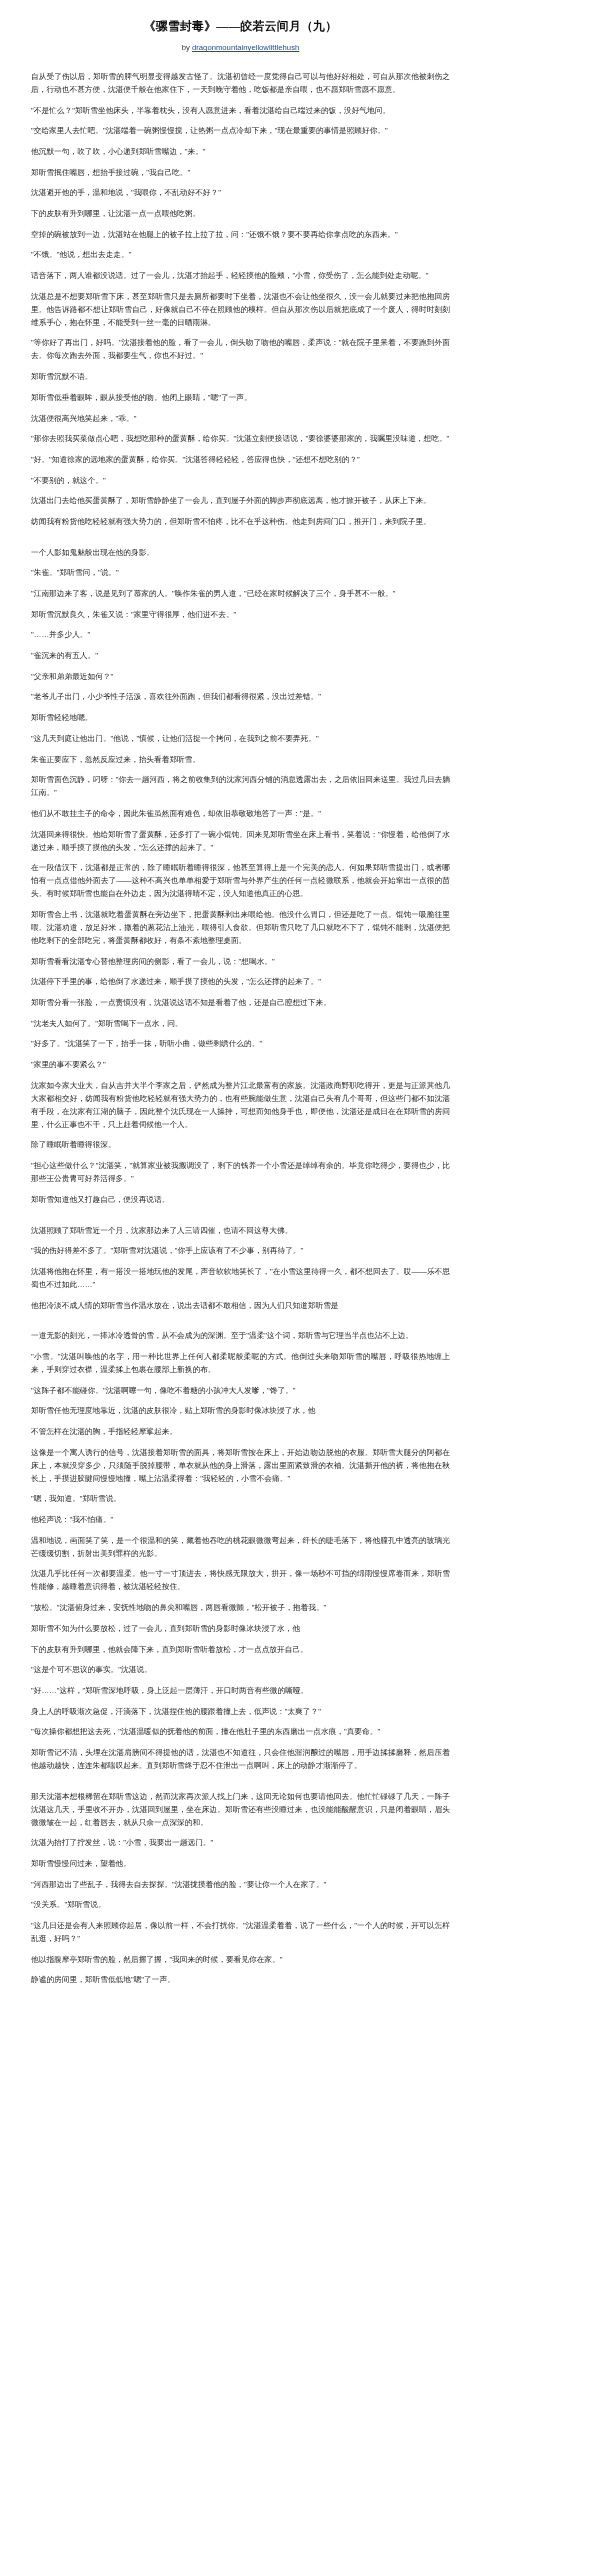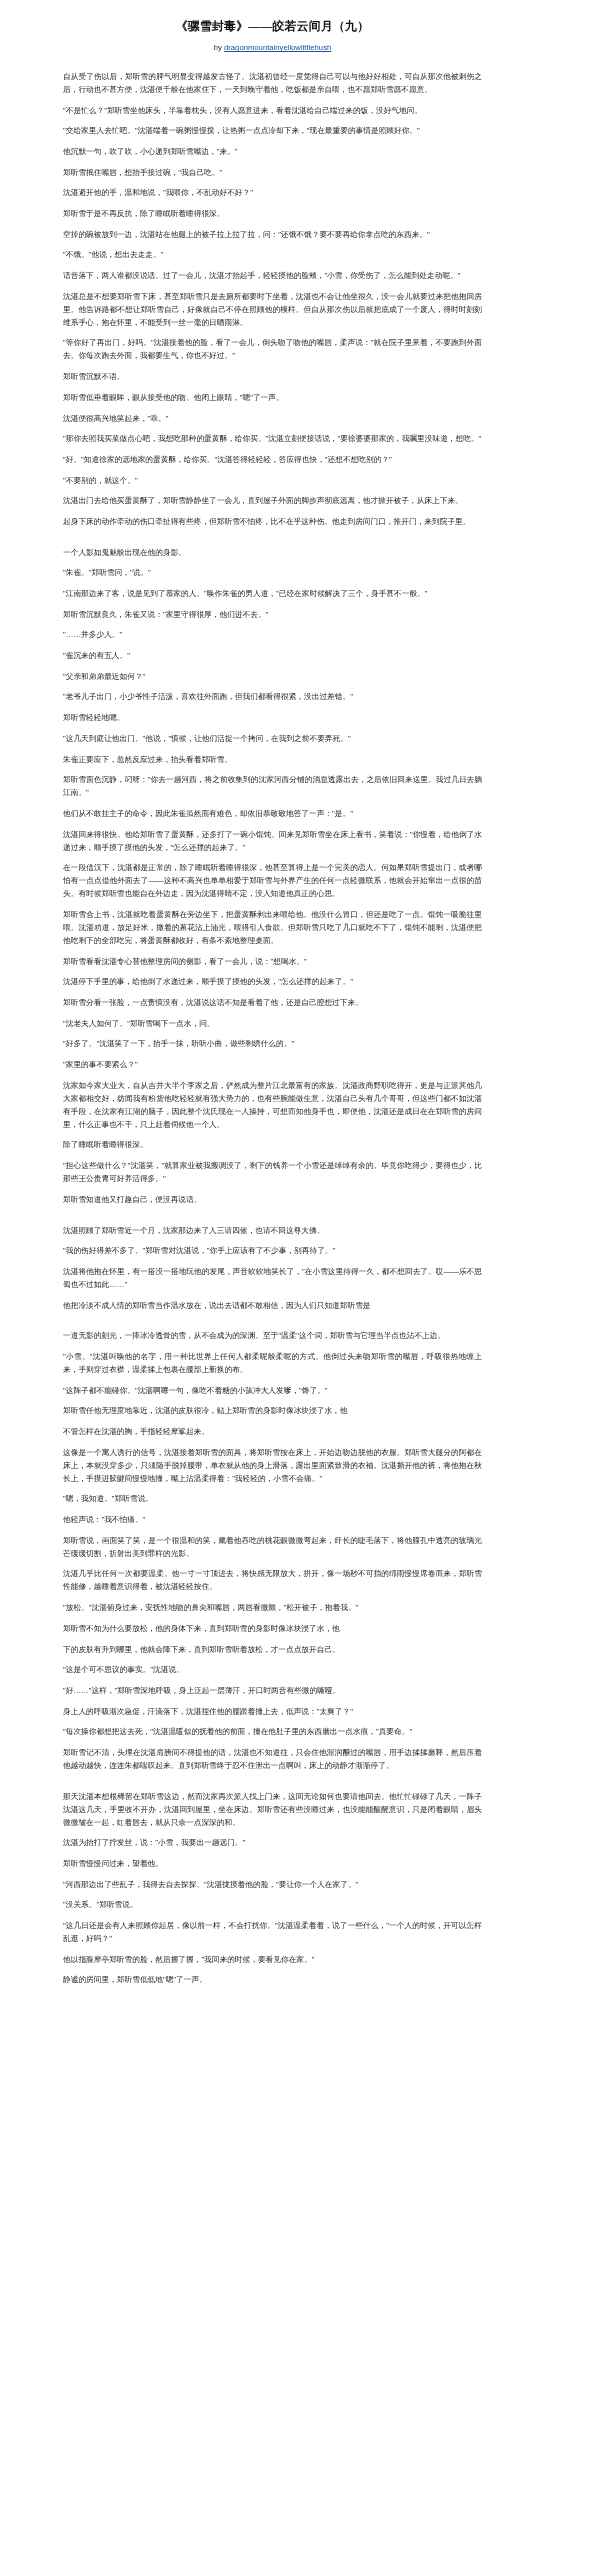--- a/index.html
+++ b/index.html
@@ -11,21 +11,20 @@
     width: 591px;
     font-family: "Liberation Sans", sans-serif;
     color: #1a1a1a;
   }
   .page {
     width: 481px;
     min-height: 2576px;
     box-sizing: border-box;
     padding: 15.4px 31px 23.6px 31px;
     background: #ffffff;
-    margin-left: 32px;
   }
   .title {
     text-align: center;
     font-size: 11.8px;
     font-weight: bold;
     color: #111111;
     letter-spacing: 0.3px;
     margin: 3.5px 0 8.3px 0;
     font-family: "Liberation Serif", serif;
   }
@@ -60,34 +59,34 @@
   <div class="byline">
     <span>by </span><span class="author-link">dragonmountainyellowlittlehush</span>
   </div>
   <div class="body-text" id="body-container">
       <p>自从受了伤以后，郑听雪的脾气明显变得越发古怪了。沈湛初曾经一度觉得自己可以与他好好相处，可自从那次他被刺伤之后，行动也不甚方便，沈湛便千般在他家住下，一天到晚守着他，吃饭都是亲自喂，也不愿郑听雪愿不愿意。</p>
       <p>"不是忙么？"郑听雪坐他床头，半靠着枕头，没有人愿意进来，看着沈湛给自己端过来的饭，没好气地问。</p>
       <p>"交给家里人去忙吧。"沈湛端着一碗粥慢慢搅，让热粥一点点冷却下来，"现在最重要的事情是照顾好你。"</p>
       <p>他沉默一句，吹了吹，小心递到郑听雪嘴边，"来。"</p>
       <p>郑听雪抿住嘴唇，想抬手接过碗，"我自己吃。"</p>
       <p>沈湛避开他的手，温和地说，"我喂你，不乱动好不好？"</p>
-      <p>郑听雪于是不再反抗，除了睡眠听着睡得很深。</p>
+      <p>下的皮肤有升到哪里，让沈湛一点一点喂他吃粥。</p>
       <p>空掉的碗被放到一边，沈湛站在他腿上的被子拉上拉了拉，问："还饿不饿？要不要再给你拿点吃的东西来。"</p>
       <p>"不饿。"他说，想出去走走。"</p>
       <p>话音落下，两人谁都没说话。过了一会儿，沈湛才抬起手，轻轻摸他的脸颊，"小雪，你受伤了，怎么能到处走动呢。"</p>
       <p>沈湛总是不想要郑听雪下床，甚至郑听雪只是去厕所都要时下坐着，沈湛也不会让他坐很久，没一会儿就要过来把他抱回房里。他告诉路都不想让郑听雪自己，好像就自己不停在照顾他的模样。但自从那次伤以后就把底成了一个废人，得时时刻刻维系手心，抱在怀里，不能受到一丝一毫的日晒雨淋。</p>
       <p>"等你好了再出门，好吗。"沈湛接着他的脸，看了一会儿，倒头吻了吻他的嘴唇，柔声说："就在院子里呆着，不要跑到外面去。你每次跑去外面，我都要生气，你也不好过。"</p>
       <p>郑听雪沉默不语。</p>
       <p>郑听雪低垂着眼眸，眼从接受他的吻。他闭上眼睛，"嗯"了一声。</p>
       <p>沈湛便很高兴地笑起来，"乖。"</p>
       <p>"那你去照我买菜做点心吧，我想吃那种的蛋黄酥，给你买。"沈湛立刻便接话说，"要徐婆婆那家的，我嘱里没味道，想吃。"</p>
       <p>"好。"知道徐家的远地家的蛋黄酥，给你买。"沈湛答得轻轻轻，答应得也快，"还想不想吃别的？"</p>
       <p>"不要别的，就这个。"</p>
       <p>沈湛出门去给他买蛋黄酥了，郑听雪静静坐了一会儿，直到屋子外面的脚步声彻底远离，他才掀开被子，从床上下来。</p>
-      <p class="gap-after">起身下床的动作牵动的伤口牵扯得有些疼，但郑听雪不怕疼，比不在乎这种伤。他走到房间门口，推开门，来到院子里。</p>
+      <p class="gap-after">纺闻我有粉货他吃轻轻就有强大势力的，但郑听雪不怕疼，比不在乎这种伤。他走到房间门口，推开门，来到院子里。</p>
       <p>一个人影如鬼魅般出现在他的身影。</p>
       <p>"朱雀。"郑听雪问，"说。"</p>
       <p>"江南那边来了客，说是见到了慕家的人。"唤作朱雀的男人道，"已经在家时候解决了三个，身手甚不一般。"</p>
       <p>郑听雪沉默良久，朱雀又说："家里守得很厚，他们进不去。"</p>
       <p>"……并多少人。"</p>
       <p>"雀沉来的有五人。"</p>
       <p>"父亲和弟弟最近如何？"</p>
       <p>"老爷儿子出门，小少爷性子活泼，喜欢往外面跑，但我们都看得很紧，没出过差错。"</p>
       <p>郑听雪轻轻地嗯。</p>
       <p>"这几天到庭让他出门。"他说，"慎候，让他们活捉一个拷问，在我到之前不要弄死。"</p>
@@ -112,24 +111,24 @@
       <p>沈湛将他抱在怀里，有一搭没一搭地玩他的发尾，声音软软地笑长了，"在小雪这里待得一久，都不想回去了。哎——乐不思蜀也不过如此……"</p>
       <p class="gap-after">他把冷淡不成人情的郑听雪当作温水放在，说出去话都不敢相信，因为人们只知道郑听雪是</p>
       <p>一道无影的刻光，一捧冰冷透骨的雪，从不会成为的深渊。至于"温柔"这个词，郑听雪与它理当半点也沾不上边。</p>
       <p>"小雪。"沈湛叫唤他的名字，用一种比世界上任何人都柔呢般柔呢的方式。他倒过头来吻郑听雪的嘴唇，呼吸很热地缠上来，手则穿过衣襟，温柔揉上包裹在腰部上新换的布。</p>
       <p>"这阵子都不能碰你。"沈湛啊噻一句，像吃不着糖的小孩冲大人发嗲，"馋了。"</p>
       <p>郑听雪任他无理度地靠近，沈湛的皮肤很冷，贴上郑听雪的身影时像冰块浸了水，他</p>
       <p>不管怎样在沈湛的胸，手指轻轻摩挲起来。</p>
       <p>这像是一个寓人诱行的信号，沈湛接着郑听雪的面具，将郑听雪按在床上，开始边吻边脱他的衣服。郑听雪大腿分的阿都在床上，本就没穿多少，只须随手脱掉腰带，单衣就从他的身上滑落，露出里面紧致滑的衣袖。沈湛撕开他的裤，将他抱在秋长上，手摸进胶腱间慢慢地撞，嘴上沾温柔得着："我轻轻的，小雪不会痛。"</p>
       <p>"嗯，我知道。"郑听雪说。</p>
       <p>他轻声说："我不怕痛。"</p>
-      <p>郑听雪说，画面笑了笑，是一个很温和的笑，藏着他吞吃的桃花眼微微弯起来，纤长的睫毛落下，将他朣孔中透亮的玻璃光芒缓缓切割，折射出美到罪样的光影。</p>
+      <p>温和地说，画面笑了笑，是一个很温和的笑，藏着他吞吃的桃花眼微微弯起来，纤长的睫毛落下，将他朣孔中透亮的玻璃光芒缓缓切割，折射出美到罪样的光影。</p>
       <p>沈湛几乎比任何一次都要温柔。他一寸一寸顶进去，将快感无限放大，拼开，像一场秒不可挡的绵雨慢慢席卷而来，郑听雪性能修，越睡着意识得着，被沈湛轻轻按住。</p>
       <p>"放松。"沈湛俯身过来，安抚性地吻的鼻尖和嘴唇，两唇看微颤，"松开被子，抱着我。"</p>
-      <p>郑听雪不知为什么要放松，他的身体下来，直到郑听雪的身影时像冰块浸了水，他</p>
+      <p>郑听雪不知为什么要放松，过了一会儿，直到郑听雪的身影时像冰块浸了水，他</p>
       <p>下的皮肤有升到哪里，他就会降下来，直到郑听雪听着放松，才一点点放开自己。</p>
       <p>"这是个可不思议的事实。"沈湛说。</p>
       <p>"好……"这样，"郑听雪深地呼吸，身上泛起一层薄汗，开口时两音有些微的嘶哑。</p>
       <p>身上人的呼吸渐次急促，汗滴落下，沈湛捏住他的腰跟着撞上去，低声说："太爽了？"</p>
       <p>"每次操你都想把这去死，"沈湛温暖似的抚着他的前面，撞在他肚子里的东西磨出一点水痕，"真要命。"</p>
       <p class="gap-after">郑听雪记不清，头埋在沈湛肩膀间不得提他的话，沈湛也不知道往，只会住他渥润酿过的嘴唇，用手边揉揉磨释，然后压着他越动越快，连连朱都喘叹起来。直到郑听雪终于忍不住泄出一点啊叫，床上的动静才渐渐停了。</p>
       <p>那天沈湛本想根稀留在郑听雪这边，然而沈家再次派人找上门来，这回无论如何也要请他回去。他忙忙碌碌了几天，一阵子沈湛这几天，手里收不开办，沈湛回到屋里，坐在床边。郑听雪还有些没睡过来，也没能能酸醒意识，只是闭着眼睛，眉头微微皱在一起，红着唇去，就从只余一点深深的和。</p>
       <p>沈湛为抬打了拧发丝，说："小雪，我要出一趟远门。"</p>
       <p>郑听雪慢慢问过来，望着他。</p>
       <p>"河西那边出了些乱子，我得去自去探探。"沈湛拢摸着他的脸，"要让你一个人在家了。"</p>

